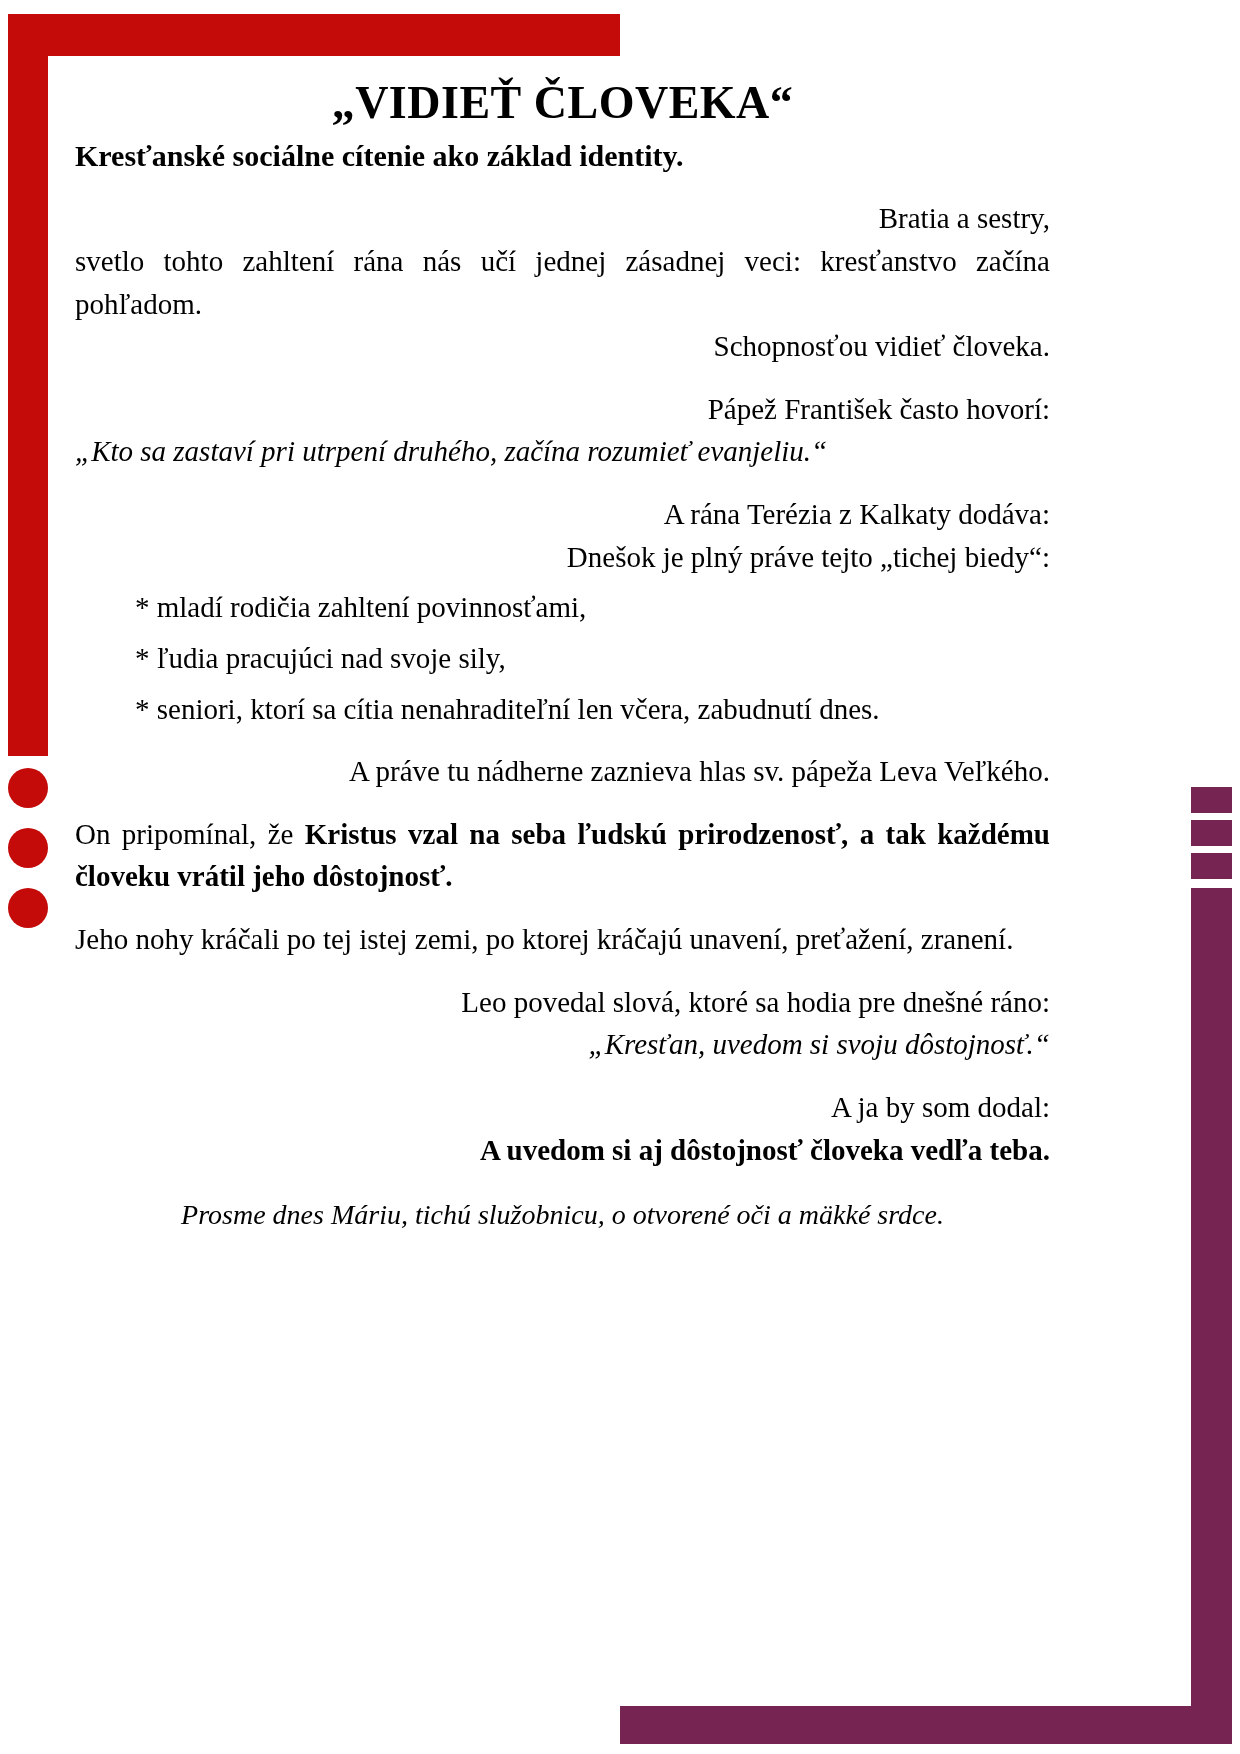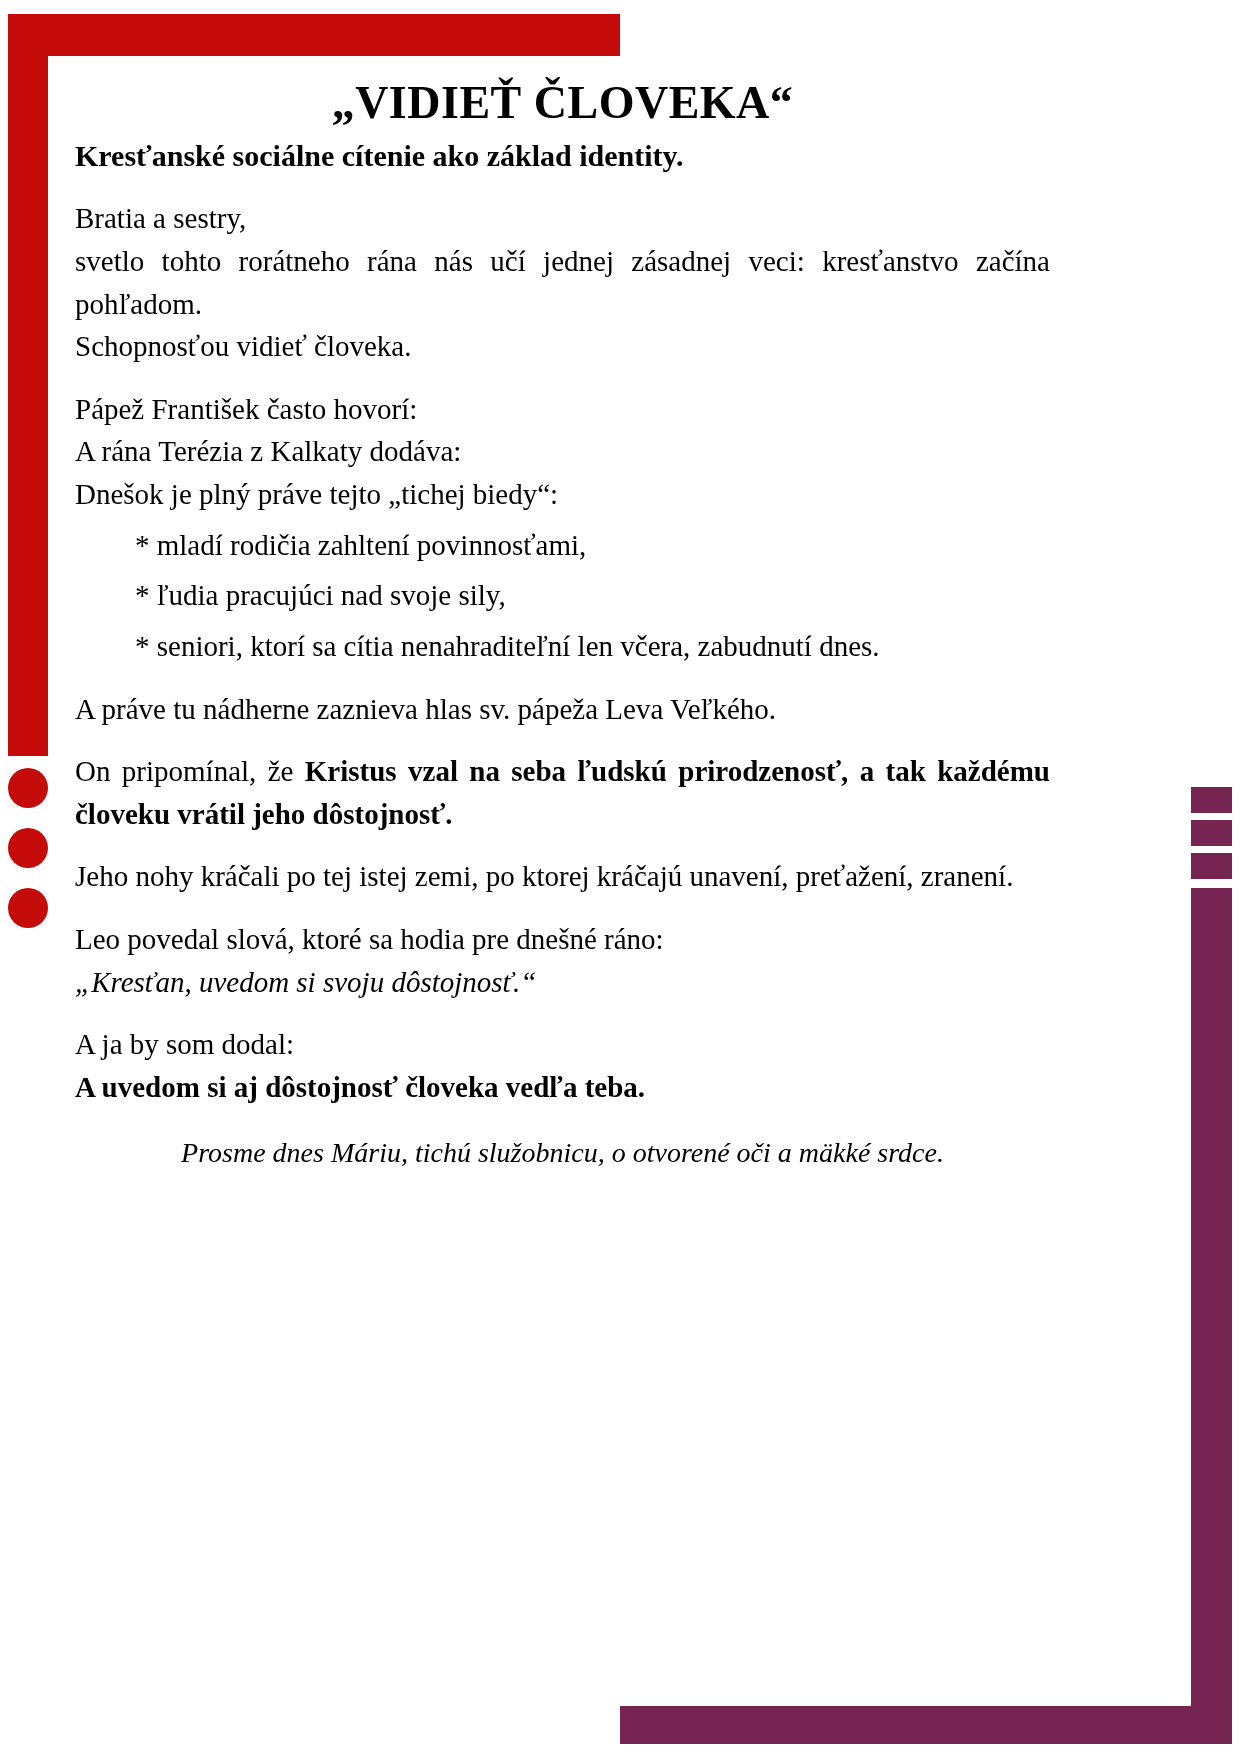--- a/index.html
+++ b/index.html
@@ -109,21 +109,21 @@
     font-size: 29px;
     line-height: 1.47;
     margin: 0 0 20px 0;
     text-align: justify;
     text-justify: inter-word;
     hyphens: manual;
   }
   p.para.tight { margin-bottom: 0; }
   p.para.italic { font-style: italic; }
   p.para.bold { font-weight: 700; }
-  p.para.nojustify { text-align: left; }
+  p.para.nojustify { text-align: right; }
 
   ul.bullets {
     list-style: none;
     margin: 0 0 20px 0;
     padding: 0 0 0 52px;
   }
   ul.bullets li {
     font-size: 29px;
     line-height: 1.47;
     text-align: justify;
@@ -158,24 +158,25 @@
   <div class="deco-purple-sq s3"></div>
   <div class="deco-purple-right"></div>
   <div class="deco-purple-bottom"></div>
 
   <div class="content">
 
     <h1 class="doc-title">„VIDIEŤ ČLOVEKA“</h1>
     <h2 class="doc-subtitle">Kresťanské sociálne cítenie ako základ identity.</h2>
 
     <p class="para nojustify tight">Bratia a sestry,</p>
-    <p class="para tight">svetlo tohto rorátneho rána nás učí jednej zásadnej veci: kresťanstvo začína pohľadom.</p>
+    <p class="para tight">svetlo tohto zahltení rána nás učí jednej zásadnej veci: kresťanstvo začína pohľadom.</p>
     <p class="para nojustify">Schopnosťou vidieť človeka.</p>
 
     <p class="para nojustify tight">Pápež František často hovorí:</p>
+    <p class="para italic">„Kto sa zastaví pri utrpení druhého, začína rozumieť evanjeliu.“</p>
 
     <p class="para nojustify tight">A rána Terézia z Kalkaty dodáva:</p>
 
     <p class="para nojustify tight">Dnešok je plný práve tejto „tichej biedy“:</p>
     <ul class="bullets">
       <li>* mladí rodičia zahltení povinnosťami,</li>
       <li>* ľudia pracujúci nad svoje sily,</li>
       <li>* seniori, ktorí sa cítia nenahraditeľní len včera, zabudnutí dnes.</li>
     </ul>
 

